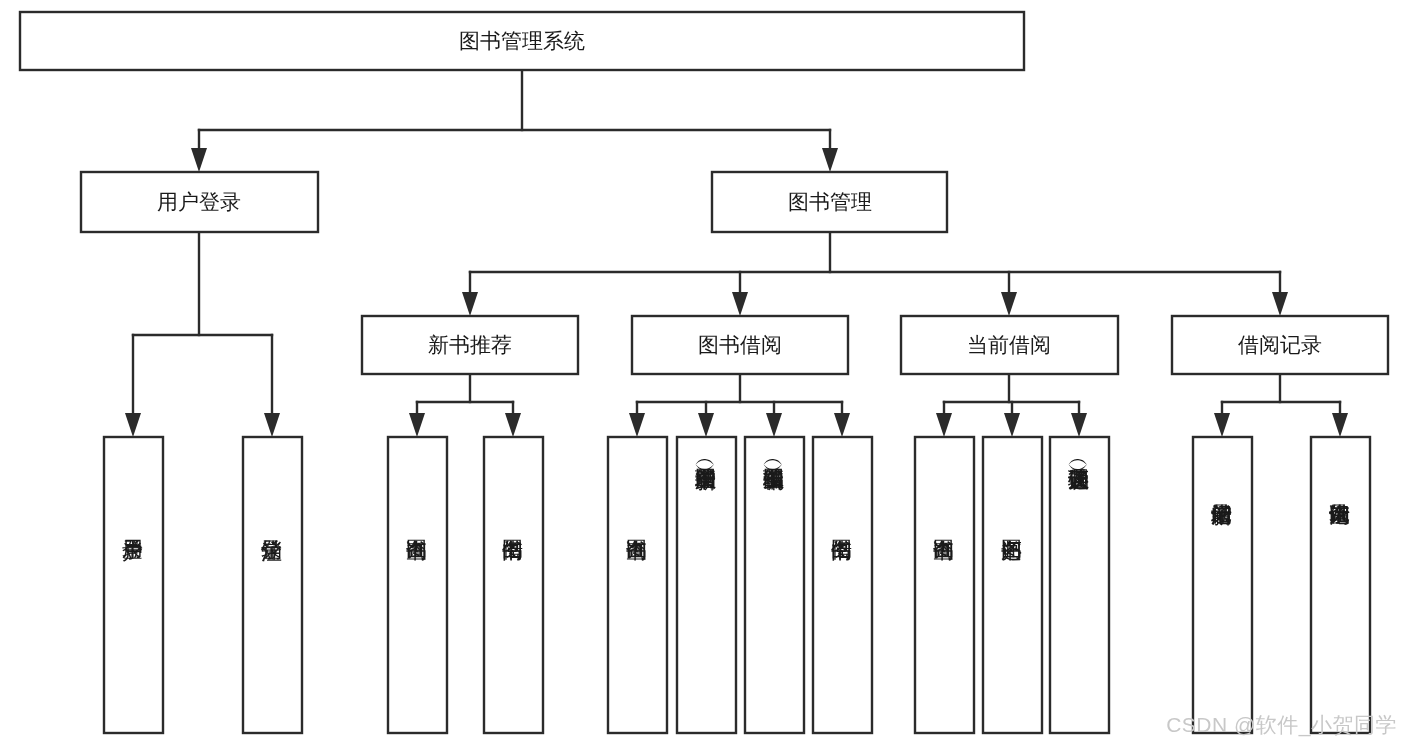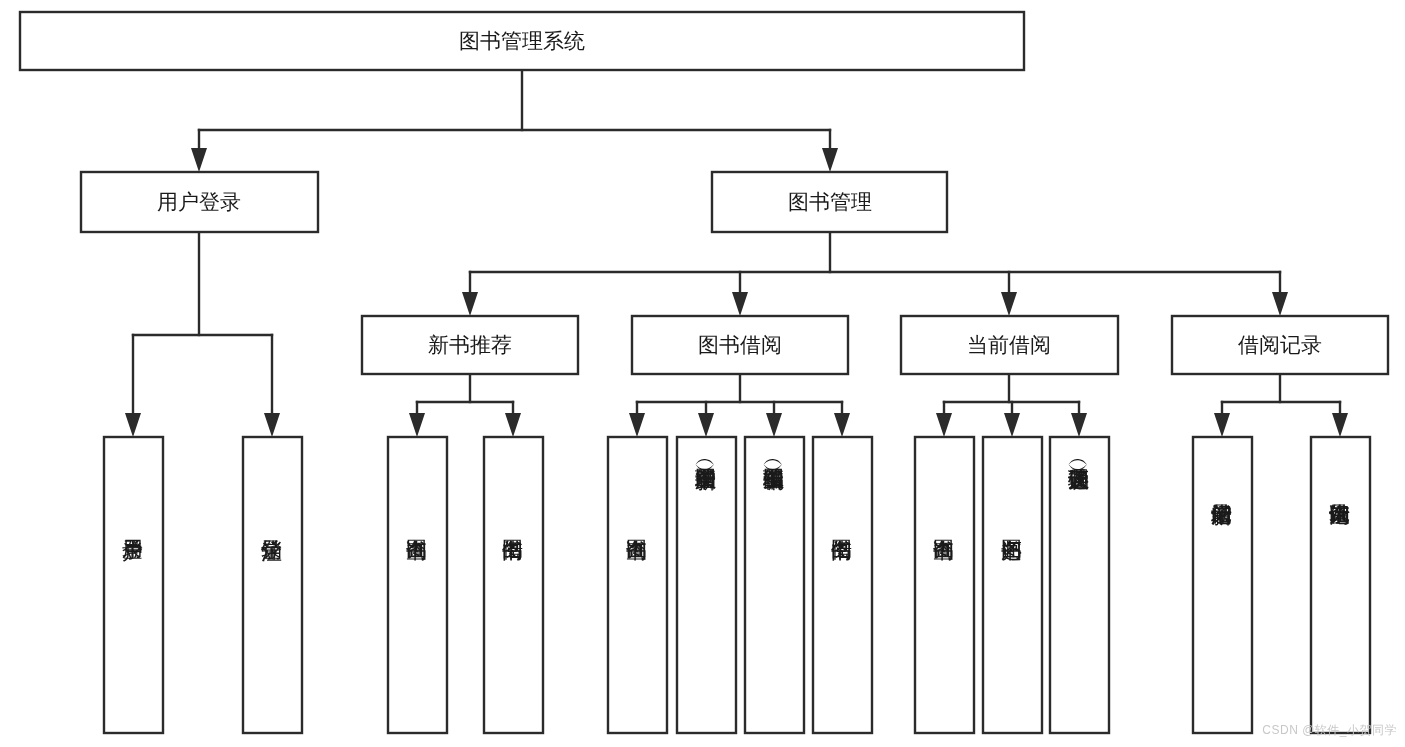--- a/index.html
+++ b/index.html
@@ -26,21 +26,21 @@
     text-anchor:middle;
   }
   .edge{
     stroke:#2b2b2b;stroke-width:2.4;fill:none;
     stroke-linecap:square;stroke-linejoin:miter;
   }
   .arrow-head{fill:#2b2b2b;stroke:none;}
   .watermark{
     position:absolute;right:8px;bottom:8px;
     font-family:"Liberation Sans","DejaVu Sans",sans-serif;
-    font-size:12px;color:#c8c8c8;white-space:nowrap;
+    font-size:21px;color:#c8c8c8;white-space:nowrap;
     pointer-events:none;letter-spacing:0.5px;
   }
 </style>
 </head>
 <body>
 
 <svg id="diagram" viewBox="0 0 1405 747" xmlns="http://www.w3.org/2000/svg">
 
   <g>
 

